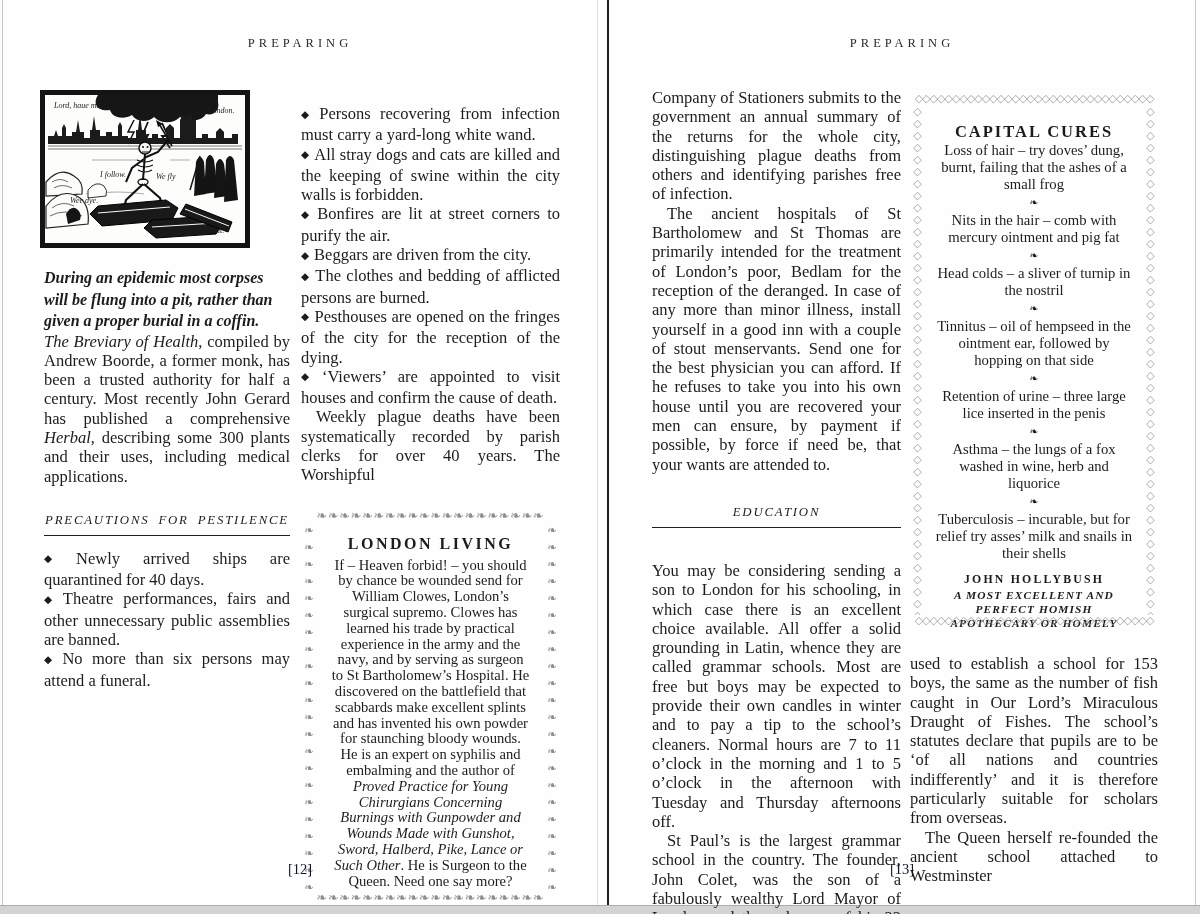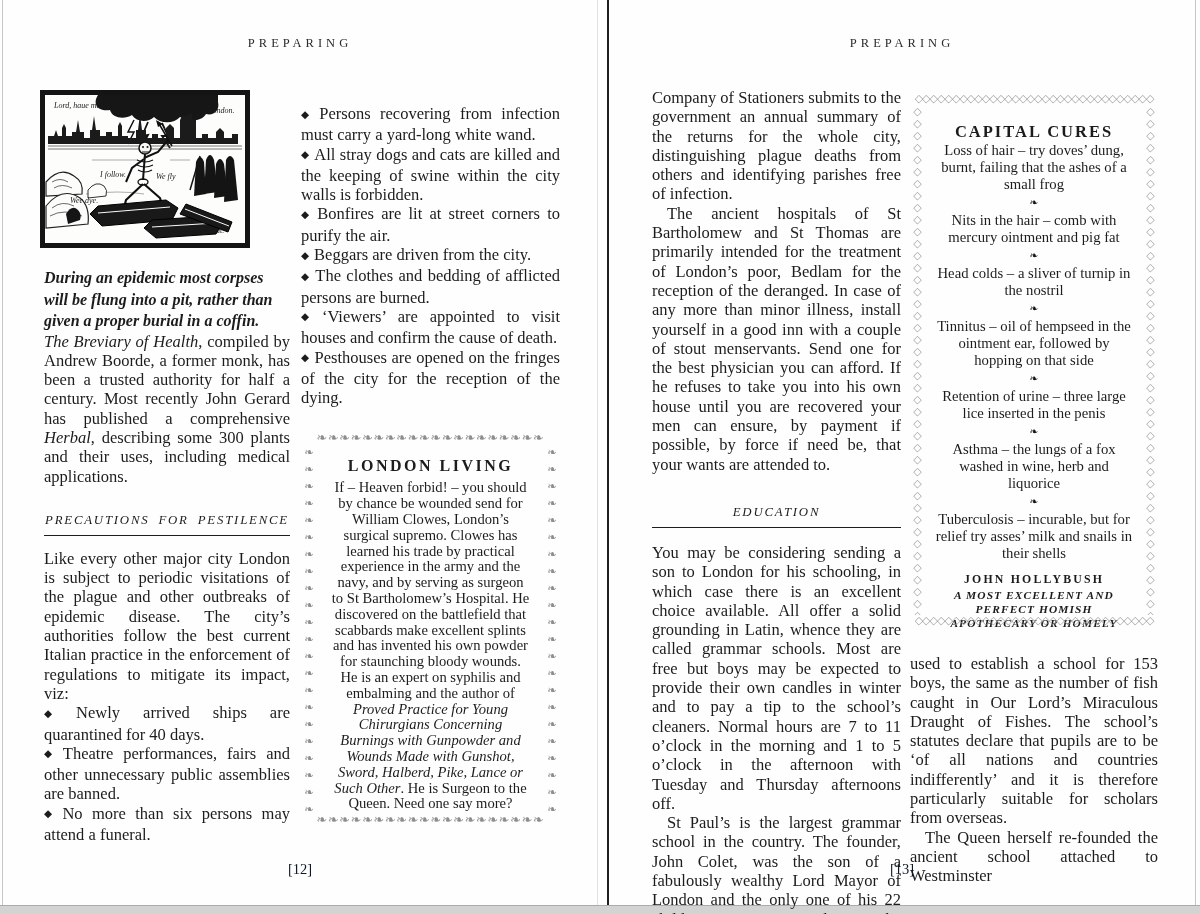--- a/index.html
+++ b/index.html
@@ -28,21 +28,21 @@
   .body{font-size:16.5px;line-height:19.3px;text-align:justify;margin:0;}
   .indent{text-indent:15px;} .mt16{}
   .dia{font-family:"DejaVu Sans",sans-serif;font-size:10.5px;margin-right:5px;position:relative;top:-1.5px;}
   .s-i{font-style:italic;text-align:right;}
 
   .caption{font-style:italic;font-weight:bold;font-size:16px;line-height:21.5px;margin:15px 0 0;text-align:left;}
 
   .subhead{font-style:italic;font-size:12.8px;letter-spacing:1.8px;text-align:center;
            padding-bottom:7px;border-bottom:1.6px solid #1e1e1e;word-spacing:4px;}
   .sh-l{margin-top:27px;margin-bottom:13px;}
-  .sh-r{margin-top:31px;margin-bottom:15px;}
+  .sh-r{margin-top:31px;margin-bottom:33px;}
 
   .woodcut{margin:0 0 0 -4px;}
 
   
   .note-box{position:relative;margin-top:23px;height:397px;overflow:hidden;}
   .orn-row{color:#8d8d8d;font-family:"DejaVu Sans",sans-serif;font-size:13px;line-height:15px;
            letter-spacing:0.5px;text-align:center;white-space:nowrap;overflow:hidden;}
   .orn-col{position:absolute;top:15px;bottom:15px;width:16px;writing-mode:vertical-rl;text-orientation:upright;
            color:#8d8d8d;font-family:"DejaVu Sans",sans-serif;font-size:11.5px;letter-spacing:3px;
            line-height:16px;overflow:hidden;white-space:nowrap;}
@@ -147,36 +147,36 @@
           <text x="150" y="143" class="wc-label">Keepe out.</text>
         </svg>
       </figure>
 
       <p class="caption">During an epidemic most corpses will be flung into a pit, rather than given a proper burial in a coffin.</p>
 
       <p class="body mt16"><span class="s-i">The Breviary of Health</span><span>, compiled by Andrew Boorde, a former monk, has been a trusted authority for half a century. Most recently John Gerard has published a comprehensive </span><span class="s-i">Herbal</span><span>, describing some 300 plants and their uses, including medical applications.</span></p>
 
       <div class="subhead sh-l">PRECAUTIONS FOR PESTILENCE</div>
 
-      <p class="body">Like every other major city London is subject to periodic visitations of the plague and other outbreaks of epidemic disease. The city’s authorities follow the best current Italian practice in the enforcement of regulations to mitigate its impact, viz:</p>
 
       <p class="body"><span class="dia">◆</span><span>Newly arrived ships are quarantined for 40 days.</span></p>
       <p class="body"><span class="dia">◆</span><span>Theatre performances, fairs and other unnecessary public assemblies are banned.</span></p>
       <p class="body"><span class="dia">◆</span><span>No more than six persons may attend a funeral.</span></p>
     </div>
 
     <div class="col col-l2">
       <p class="body"><span class="dia">◆</span><span>Persons recovering from infection must carry a yard-long white wand.</span></p>
       <p class="body"><span class="dia">◆</span><span>All stray dogs and cats are killed and the keeping of swine within the city walls is forbidden.</span></p>
       <p class="body"><span class="dia">◆</span><span>Bonfires are lit at street corners to purify the air.</span></p>
       <p class="body"><span class="dia">◆</span><span>Beggars are driven from the city.</span></p>
       <p class="body"><span class="dia">◆</span><span>The clothes and bedding of afflicted persons are burned.</span></p>
+      <p class="body"><span class="dia">◆</span><span>Pesthouses are opened on the fringes of the city for the reception of the dying.</span></p>
       <p class="body"><span class="dia">◆</span><span>‘Viewers’ are appointed to visit houses and confirm the cause of death.</span></p>
-      <p class="body"><span class="dia">◆</span><span>Pesthouses are opened on the fringes of the city for the reception of the dying.</span></p>
-
+
+      <p class="body indent">Weekly plague deaths have been systematically recorded by parish clerks for over 40 years. The Worshipful</p>
 
       <div class="note-box">
         <div class="orn-row top">❧❧❧❧❧❧❧❧❧❧❧❧❧❧❧❧❧❧❧❧</div>
         <div class="orn-col left">❧❧❧❧❧❧❧❧❧❧❧❧❧❧❧❧❧❧❧❧❧❧❧❧</div>
         <div class="orn-col right">❧❧❧❧❧❧❧❧❧❧❧❧❧❧❧❧❧❧❧❧❧❧❧❧</div>
         <div class="note-title">LONDON LIVING</div>
         <p class="note-body"><span>If – Heaven forbid! – you should by chance be wounded send for William Clowes, London’s surgical supremo. Clowes has learned his trade by practical experience in the army and the navy, and by serving as surgeon to St Bartholomew’s Hospital. He discovered on the battlefield that scabbards make excellent splints and has invented his own powder for staunching bloody wounds. He is an expert on syphilis and embalming and the author of </span><span class="s-i">Proved Practice for Young Chirurgians Concerning Burnings with Gunpowder and Wounds Made with Gunshot, Sword, Halberd, Pike, Lance or Such Other</span><span>. He is Surgeon to the Queen. Need one say more?</span></p>
         <div class="orn-row bottom">❧❧❧❧❧❧❧❧❧❧❧❧❧❧❧❧❧❧❧❧</div>
       </div>
     </div>

